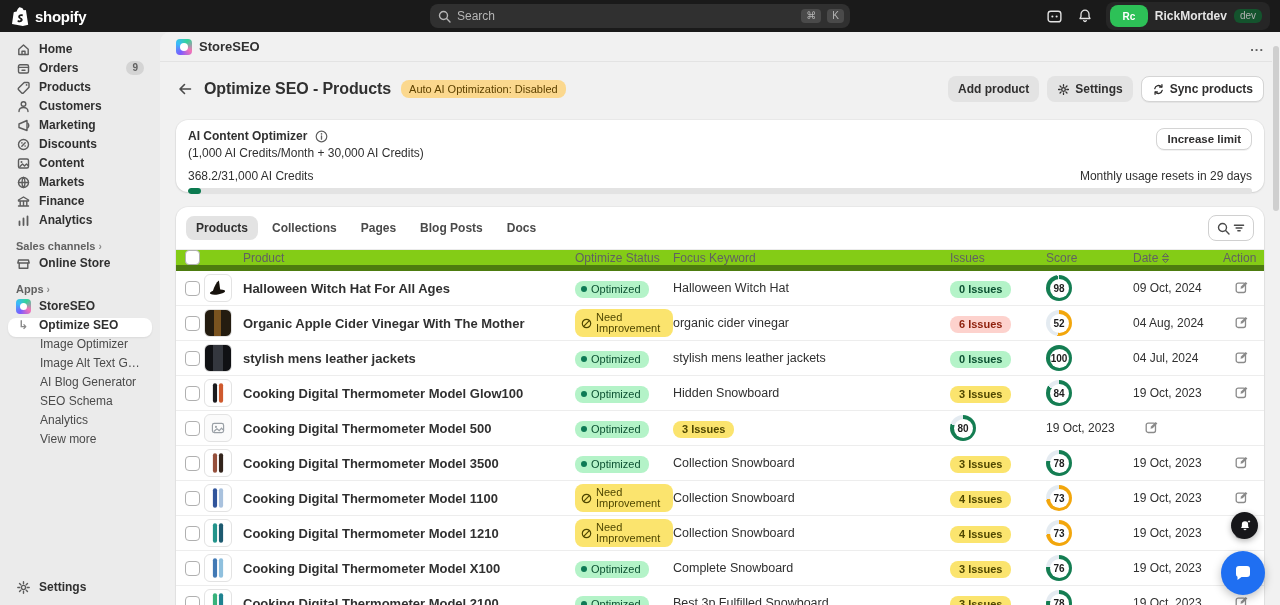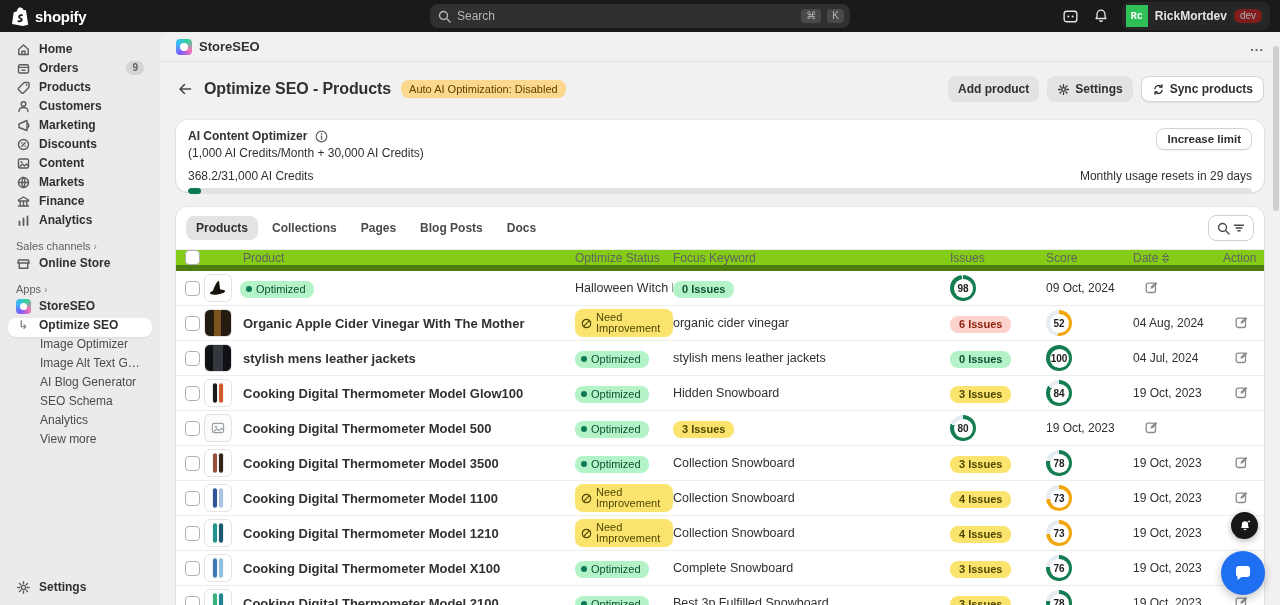--- a/index.html
+++ b/index.html
@@ -8,34 +8,34 @@
   
   .topbar { height:32px; background:#1a1a1a; display:flex; align-items:center; position:relative; z-index:50; }
   .tb-left { display:flex; align-items:center; padding-left:12px; gap:6px; }
   .logo-word { color:#fff; font-weight:700; font-size:15px; letter-spacing:-0.3px; }
   .tb-search { position:absolute; left:430px; width:420px; top:4px; height:24px; background:#303030; border-radius:8px; display:flex; align-items:center; padding:0 6px 0 8px; gap:6px; cursor:pointer; }
   .search-ph { color:#b5b5b5; font-size:12px; flex:1; }
   .kbd { background:#4a4a4a; color:#b5b5b5; font-size:10px; border-radius:4px; padding:2px 5px; line-height:1; }
   .tb-right { margin-left:auto; display:flex; align-items:center; gap:12px; padding-right:10px; }
   .tb-icon { width:18px; height:18px; display:flex; align-items:center; justify-content:center; cursor:pointer; }
   .user-chip { display:flex; align-items:center; gap:7px; background:#262626; border-radius:8px; padding:3px 8px 3px 4px; cursor:pointer; }
-  .avatar { width:22px; height:22px; border-radius:0; background:var(--avatar-green); color:#fff; font-size:10px; font-weight:700; display:flex; align-items:center; justify-content:center;font-family:Liberation Mono, monospace; }
+  .avatar { width:38px; height:22px; border-radius:8px; background:var(--avatar-green); color:#fff; font-size:10px; font-weight:700; display:flex; align-items:center; justify-content:center; }
   .user-name { color:#e3e3e3; font-size:12px; font-weight:600; }
-  .dev-badge { background:#7f1d1d; color:#b0b0b0; font-size:10px; border-radius:6px; padding:2px 6px; line-height:1;text-align:right; }
+  .dev-badge { background:#14532d; color:#b0b0b0; font-size:10px; border-radius:6px; padding:2px 6px; line-height:1;text-align:right; }
 
   
   .layout { display:flex; height:573px; background:#ebebeb; }
 
   
   aside { width:160px; flex-shrink:0; background:#ebebeb; position:relative; padding:10px 8px 0 8px; font-size:12px; }
   .nav-item { height:19px; display:flex; align-items:flex-start; gap:8px; padding:0 8px; border-radius:8px; color:#303030; font-weight:600; cursor:pointer; white-space:nowrap; }
   .nav-item .nav-icon { width:15px; height:15px; display:flex; align-items:center; justify-content:center; color:#5c5c5c; flex-shrink:0; }
   .nav-item .nav-label { flex:1; overflow:hidden; text-overflow:ellipsis; }
   .nav-badge { background:#d4d4d4; color:#616161; font-size:10px; font-weight:600; border-radius:8px; padding:1px 6px; line-height:1.2; }
-  .section-label { color:#616161; font-size:11px; font-weight:400; padding:0 8px; margin:8px 0 4px 0; display:flex; align-items:center; gap:3px; cursor:pointer; }
+  .section-label { color:#616161; font-size:11px; font-weight:700; padding:0 8px; margin:8px 0 4px 0; display:flex; align-items:center; gap:3px; cursor:pointer; }
   .section-label .chev { font-size:10px; color:#8a8a8a; }
   .nav-sub { font-weight:400; color:#4a4a4a; padding-left:32px; }
   .nav-sub.first-app { font-weight:600; color:#303030; padding-left:8px; }
   .nav-sub.selected { background:#fff; color:#303030; font-weight:700; padding-left:8px; box-shadow:0 1px 2px rgba(0,0,0,.08); }
   .sub-arrow { color:#8a8a8a; font-size:12px; width:15px; display:inline-block; text-align:center; flex-shrink:0; }
   .sidebar-bottom { position:absolute; left:8px; right:8px; bottom:6px; }
   .ss-logo { width:15px; height:15px; border-radius:4px; background:conic-gradient(from 210deg,#7c5cff,#38bdf8,#34d399,#f472b6,#7c5cff); position:relative; flex-shrink:0; }
   .ss-logo::after { content:""; position:absolute; inset:4px; background:#fff; border-radius:50%; }
 
   
@@ -435,20 +435,21 @@
               <span class="checkbox"></span>
             </div>
     <div>
               <span class="thumb t-hat">
                 <svg viewBox="0 0 28 28">
                   <path d="M8.2 18.2C10 12.5 12 8 15 6l1.6 11.4Z" fill="#17130d"></path>
                   <ellipse cx="13.5" cy="18.4" rx="8.3" ry="2.5" fill="#17130d" transform="rotate(-8 13.5 18.4)"></ellipse>
                 </svg>
               </span>
             </div>
+    <div class="c-name">Halloween Witch Hat For All Ages</div>
     <div><span class="badge st-success">
                 <span class="dot"></span>
                 <span>Optimized</span>
               </span></div>
     <div class="c-kw">Halloween Witch Hat</div>
     <div><span class="pill is-success">0 Issues</span></div>
     <div>
               <span class="donut" style="--p:98;--rc:var(--score-green)">
                 <span>98</span>
               </span>

